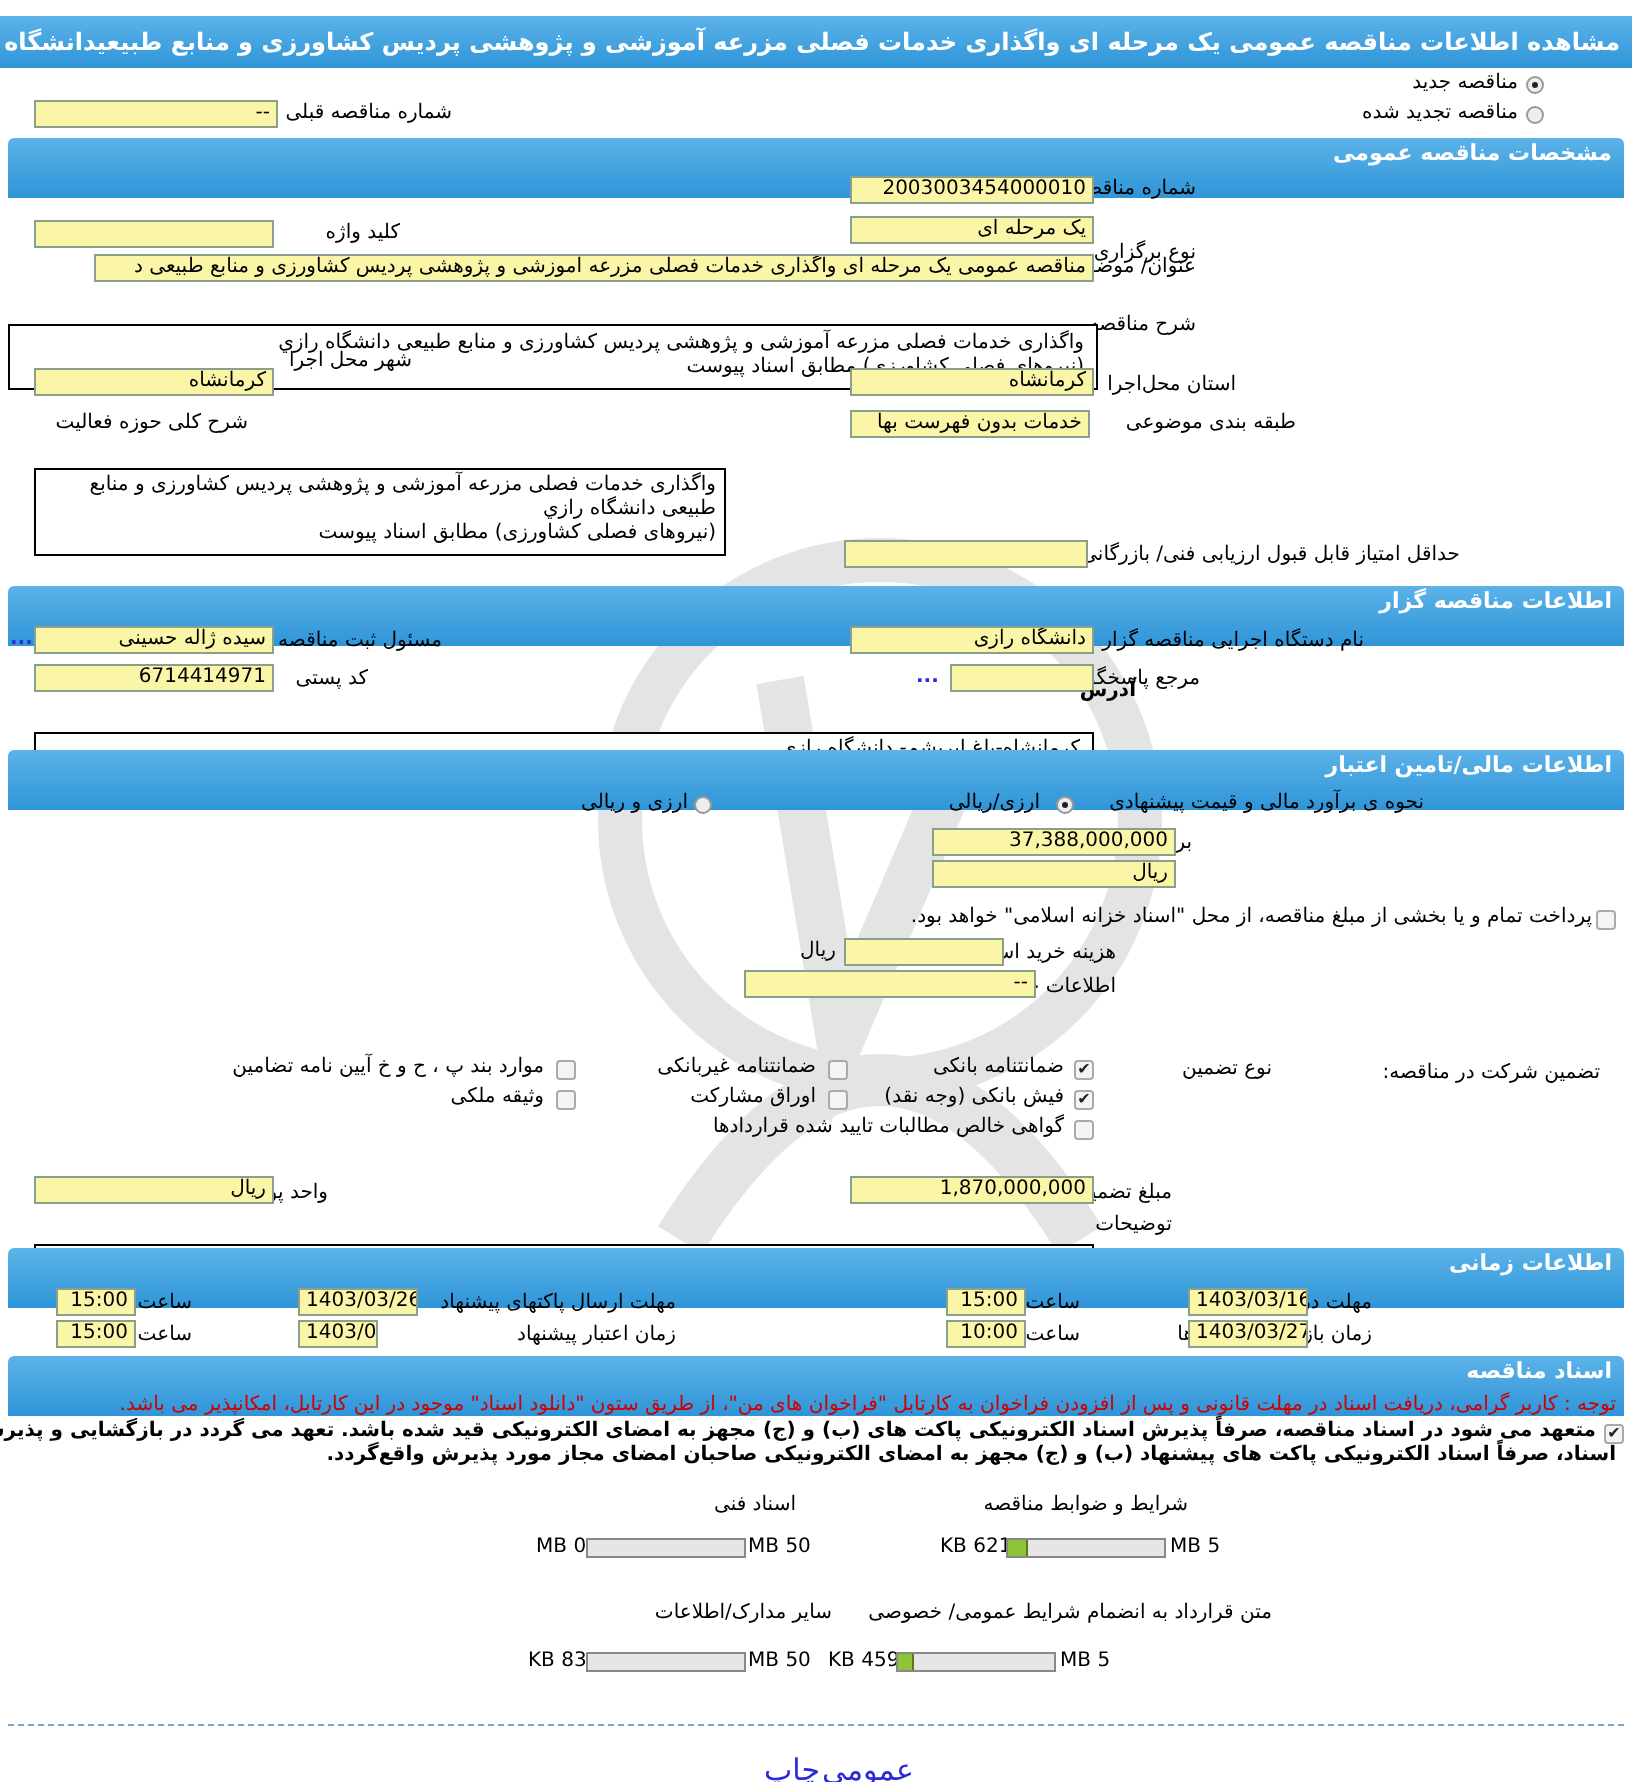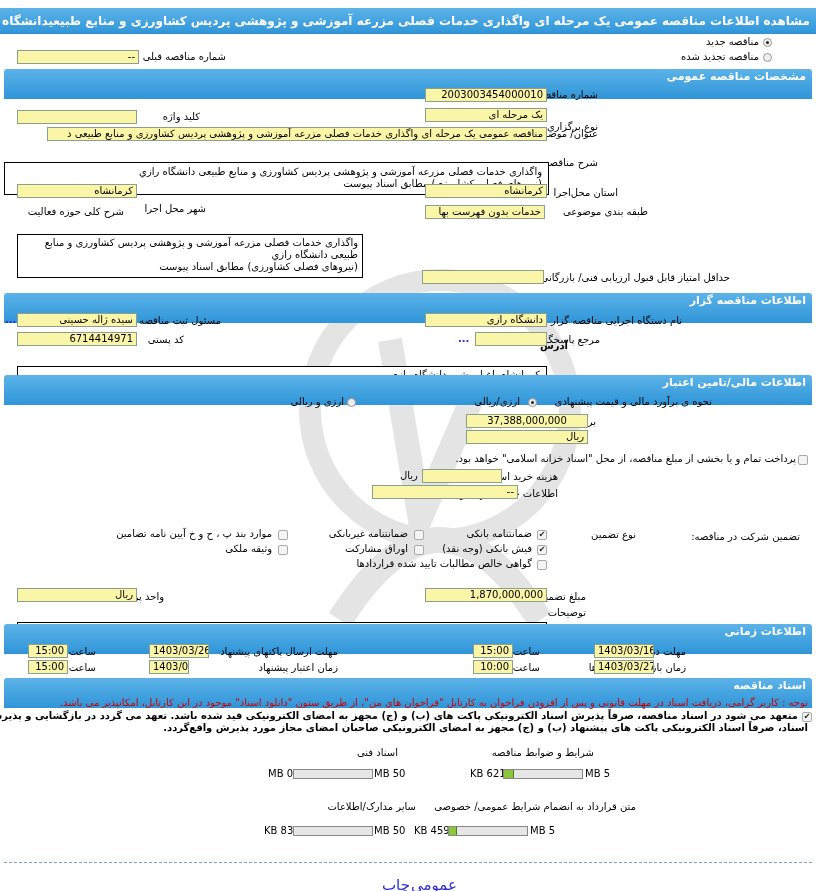--- a/index.html
+++ b/index.html
@@ -80,21 +80,21 @@
 
   <span class="lbl" style="right:218px;top:156px;">شرح مناقصه</span>
   <div class="box" style="left:4px;top:146px;width:545px;height:33px;">
     <div>واگذاری خدمات فصلی مزرعه آموزشی و پژوهشی پردیس کشاورزی و منابع طبیعی دانشگاه رازي</div>
     <div>(نیروهای فصلی کشاورزی) مطابق اسناد پیوست</div>
   </div>
 
   <span class="lbl" style="right:198px;top:186px;">استان محل‌اجرا</span>
   <div class="field" style="left:425px;top:184px;width:122px;">کرمانشاه</div>
 
-  <span class="lbl" style="right:610px;top:202px;">شهر محل اجرا</span>
+  <span class="lbl" style="right:610px;top:174px;">شهر محل اجرا</span>
   <div class="field" style="left:17px;top:184px;width:120px;">کرمانشاه</div>
 
   <span class="lbl" style="right:168px;top:205px;">طبقه بندی موضوعی</span>
   <div class="field" style="left:425px;top:205px;width:120px;">خدمات بدون فهرست بها</div>
 
   <span class="lbl" style="right:692px;top:205px;">شرح کلی حوزه فعالیت</span>
   <div class="box" style="left:17px;top:218px;width:346px;height:44px;padding:2px 4px;">
     <div>واگذاری خدمات فصلی مزرعه آموزشی و پژوهشی پردیس کشاورزی و منابع</div>
     <div>طبیعی دانشگاه رازي</div>
     <div>(نیروهای فصلی کشاورزی) مطابق اسناد پیوست</div>
@@ -124,21 +124,21 @@
 
   <div class="bar" style="top:375px;">اطلاعات مالی/تامین اعتبار</div>
 
   <span class="lbl" style="right:104px;top:395px;">نحوه ی برآورد مالی و قیمت پیشنهادی</span>
   <span class="radio on" style="left:528px;top:398px;"></span>
   <span class="lbl" style="right:296px;top:395px;">ارزی/ریالی</span>
   <span class="radio" style="left:347px;top:398px;"></span>
   <span class="lbl" style="right:472px;top:395px;">ارزی و ریالی</span>
 
   <span class="lbl" style="right:220px;top:415px;">برآوردمالی</span>
-  <div class="field ltr" style="left:466px;top:414px;width:122px;text-align:center;">37,388,000,000</div>
+  <div class="field ltr" style="left:466px;top:414px;width:122px;">37,388,000,000</div>
 
   <span class="lbl" style="right:238px;top:431px;">واحد پول</span>
   <div class="field" style="left:466px;top:430px;width:122px;">ریال</div>
 
   <span class="chk" style="right:8px;top:455px;"></span>
   <span class="lbl" style="right:20px;top:452px;">پرداخت تمام و یا بخشی از مبلغ مناقصه، از محل "اسناد خزانه اسلامی" خواهد بود.</span>
 
   <span class="lbl" style="right:258px;top:470px;">هزینه خرید اسناد</span>
   <div class="field" style="left:422px;top:469px;width:80px;"></div>
   <span class="lbl" style="left:400px;top:469px;">ریال</span>

